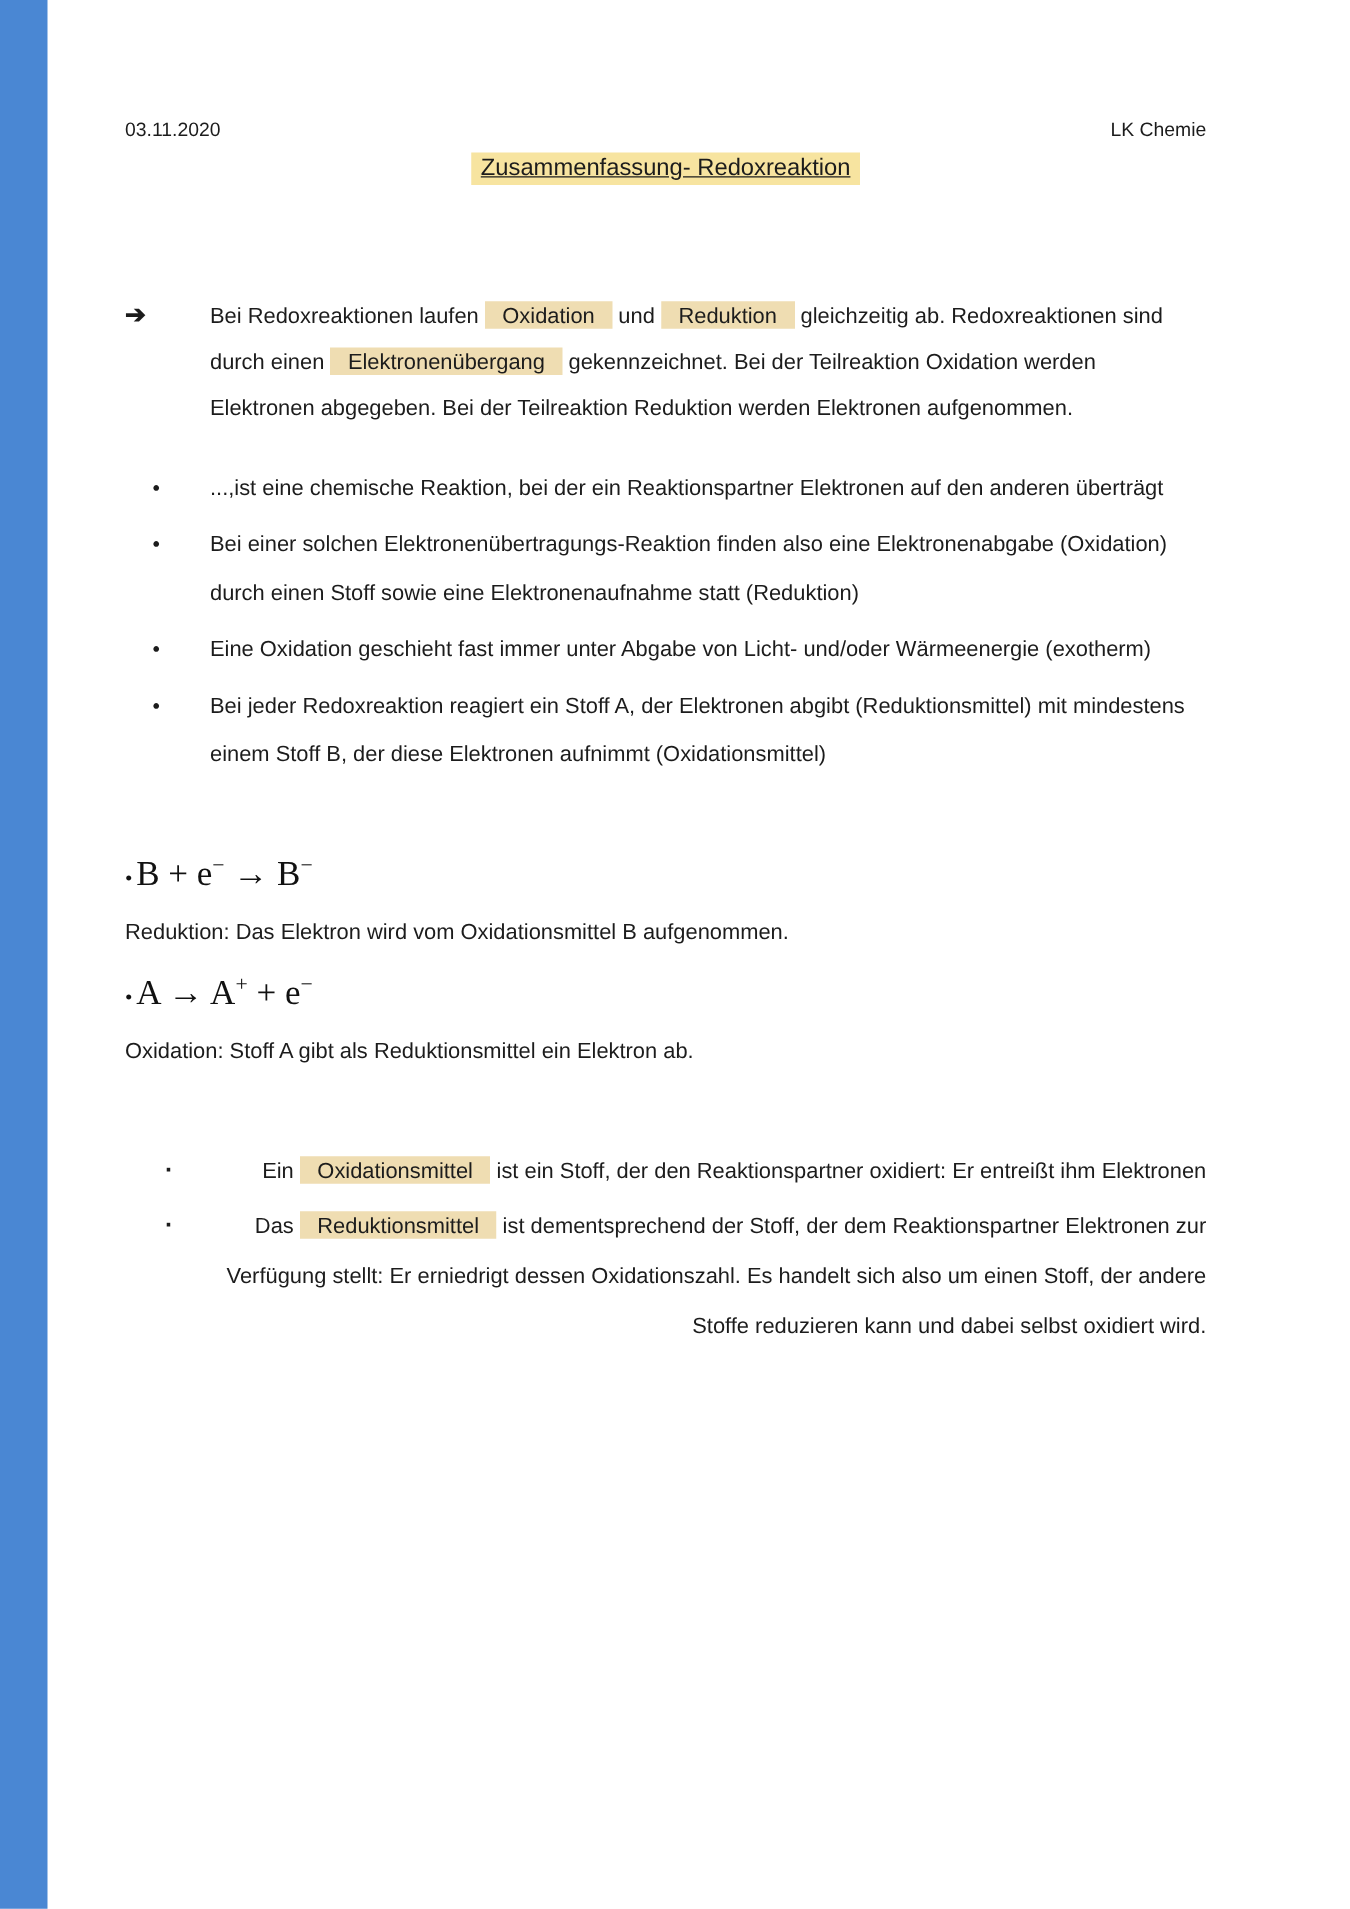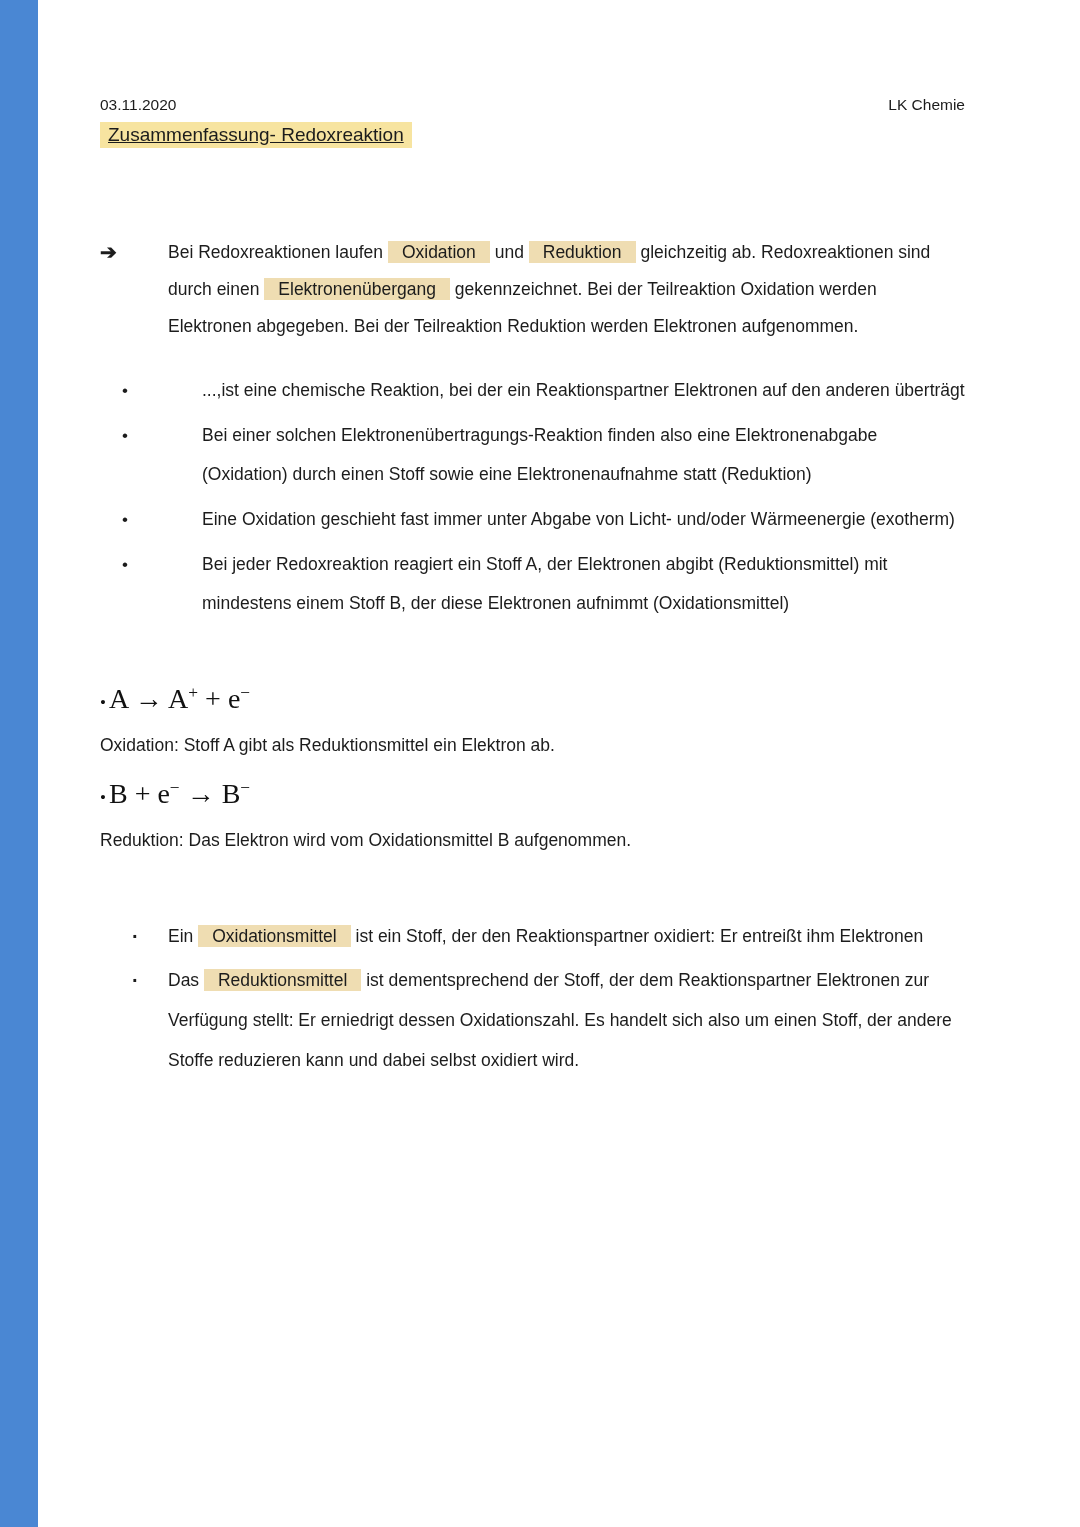--- a/index.html
+++ b/index.html
@@ -22,21 +22,21 @@
     background:var(--left-bar);
   }
   .content{
     position:absolute;left:100px;right:115px;top:0;
     padding-top:96px;
   }
   .header-row{
     display:flex;justify-content:space-between;align-items:flex-start;
     font-size:15.5px;
   }
-  .title-row{text-align:left;margin-top:8px;}
+  .title-row{text-align:center;margin-top:8px;}
   .title{
     display:inline-block;
     background:var(--title-highlight);
     text-decoration:underline;
     font-size:19px;
     padding:2px 8px;
   }
   .intro-row{
     display:flex;align-items:flex-start;
     margin-top:86px;
@@ -56,21 +56,21 @@
   ul{list-style:none;}
   .bullet-list{margin-top:26px;padding-left:22px;}
   .bullet-list li{
     display:flex;align-items:flex-start;
     margin-bottom:6px;
   }
   .bullet-list .marker{
     flex:0 0 46px;
     font-size:17px;line-height:39px;
   }
-  .bullet-list .rich{line-height:39px;margin-left:34px;}
+  .bullet-list .rich{line-height:39px;}
   .equations{margin-top:48px;}
   .formula{
     font-family:"Liberation Serif","DejaVu Serif",serif;
     font-size:28px;
     line-height:44px;
     color:#111;
   }
   .formula .eq-bullet{
     font-size:17px;
     margin-right:3px;
@@ -84,21 +84,21 @@
   .def-list{margin-top:56px;padding-left:32px;}
   .def-list li{
     display:flex;align-items:flex-start;
     margin-bottom:4px;
   }
   .def-list .marker{
     flex:0 0 36px;
     font-size:20px;font-weight:bold;
     line-height:40px;
   }
-  .def-list .rich{line-height:40px;}
+  .def-list .rich{line-height:40px;text-align:right;}
 </style>
 </head>
 <body>
 
 <div class="left-bar"></div>
 
 <div class="content">
 
   <div class="header-row">
     <span>03.11.2020</span>
@@ -129,29 +129,29 @@
     </li>
     <li>
       <span class="marker">•</span>
       <p class="rich"><span>Bei jeder Redoxreaktion reagiert ein Stoff A, der Elektronen abgibt </span><span class="b">(Reduktionsmittel)</span><span> mit mindestens einem Stoff B, der diese Elektronen aufnimmt </span><span class="b">(Oxidationsmittel)</span></p>
     </li>
   </ul>
 
   <div class="equations">
     <div class="eq-block">
       <div class="formula">
+        <span class="eq-bullet">•</span><span><span>B + e</span><sup>−</sup><span> → B</span><sup>−</sup></span>
+      </div>
+      <p class="caption">Reduktion: Das Elektron wird vom Oxidationsmittel B aufgenommen.</p>
+    </div>
+    <div class="eq-block">
+      <div class="formula">
         <span class="eq-bullet">•</span><span><span>A → A</span><sup>+</sup><span> + e</span><sup>−</sup></span>
       </div>
       <p class="caption">Oxidation: Stoff A gibt als Reduktionsmittel ein Elektron ab.</p>
-    </div>
-    <div class="eq-block">
-      <div class="formula">
-        <span class="eq-bullet">•</span><span><span>B + e</span><sup>−</sup><span> → B</span><sup>−</sup></span>
-      </div>
-      <p class="caption">Reduktion: Das Elektron wird vom Oxidationsmittel B aufgenommen.</p>
     </div>
     <div class="eq-block">
     </div>
   </div>
 
   <ul class="def-list">
     <li>
       <span class="marker">·</span>
       <p class="rich"><span>Ein </span><span class="hl">Oxidationsmittel</span><span> ist ein Stoff, der den Reaktionspartner oxidiert: Er entreißt ihm Elektronen</span></p>
     </li>

